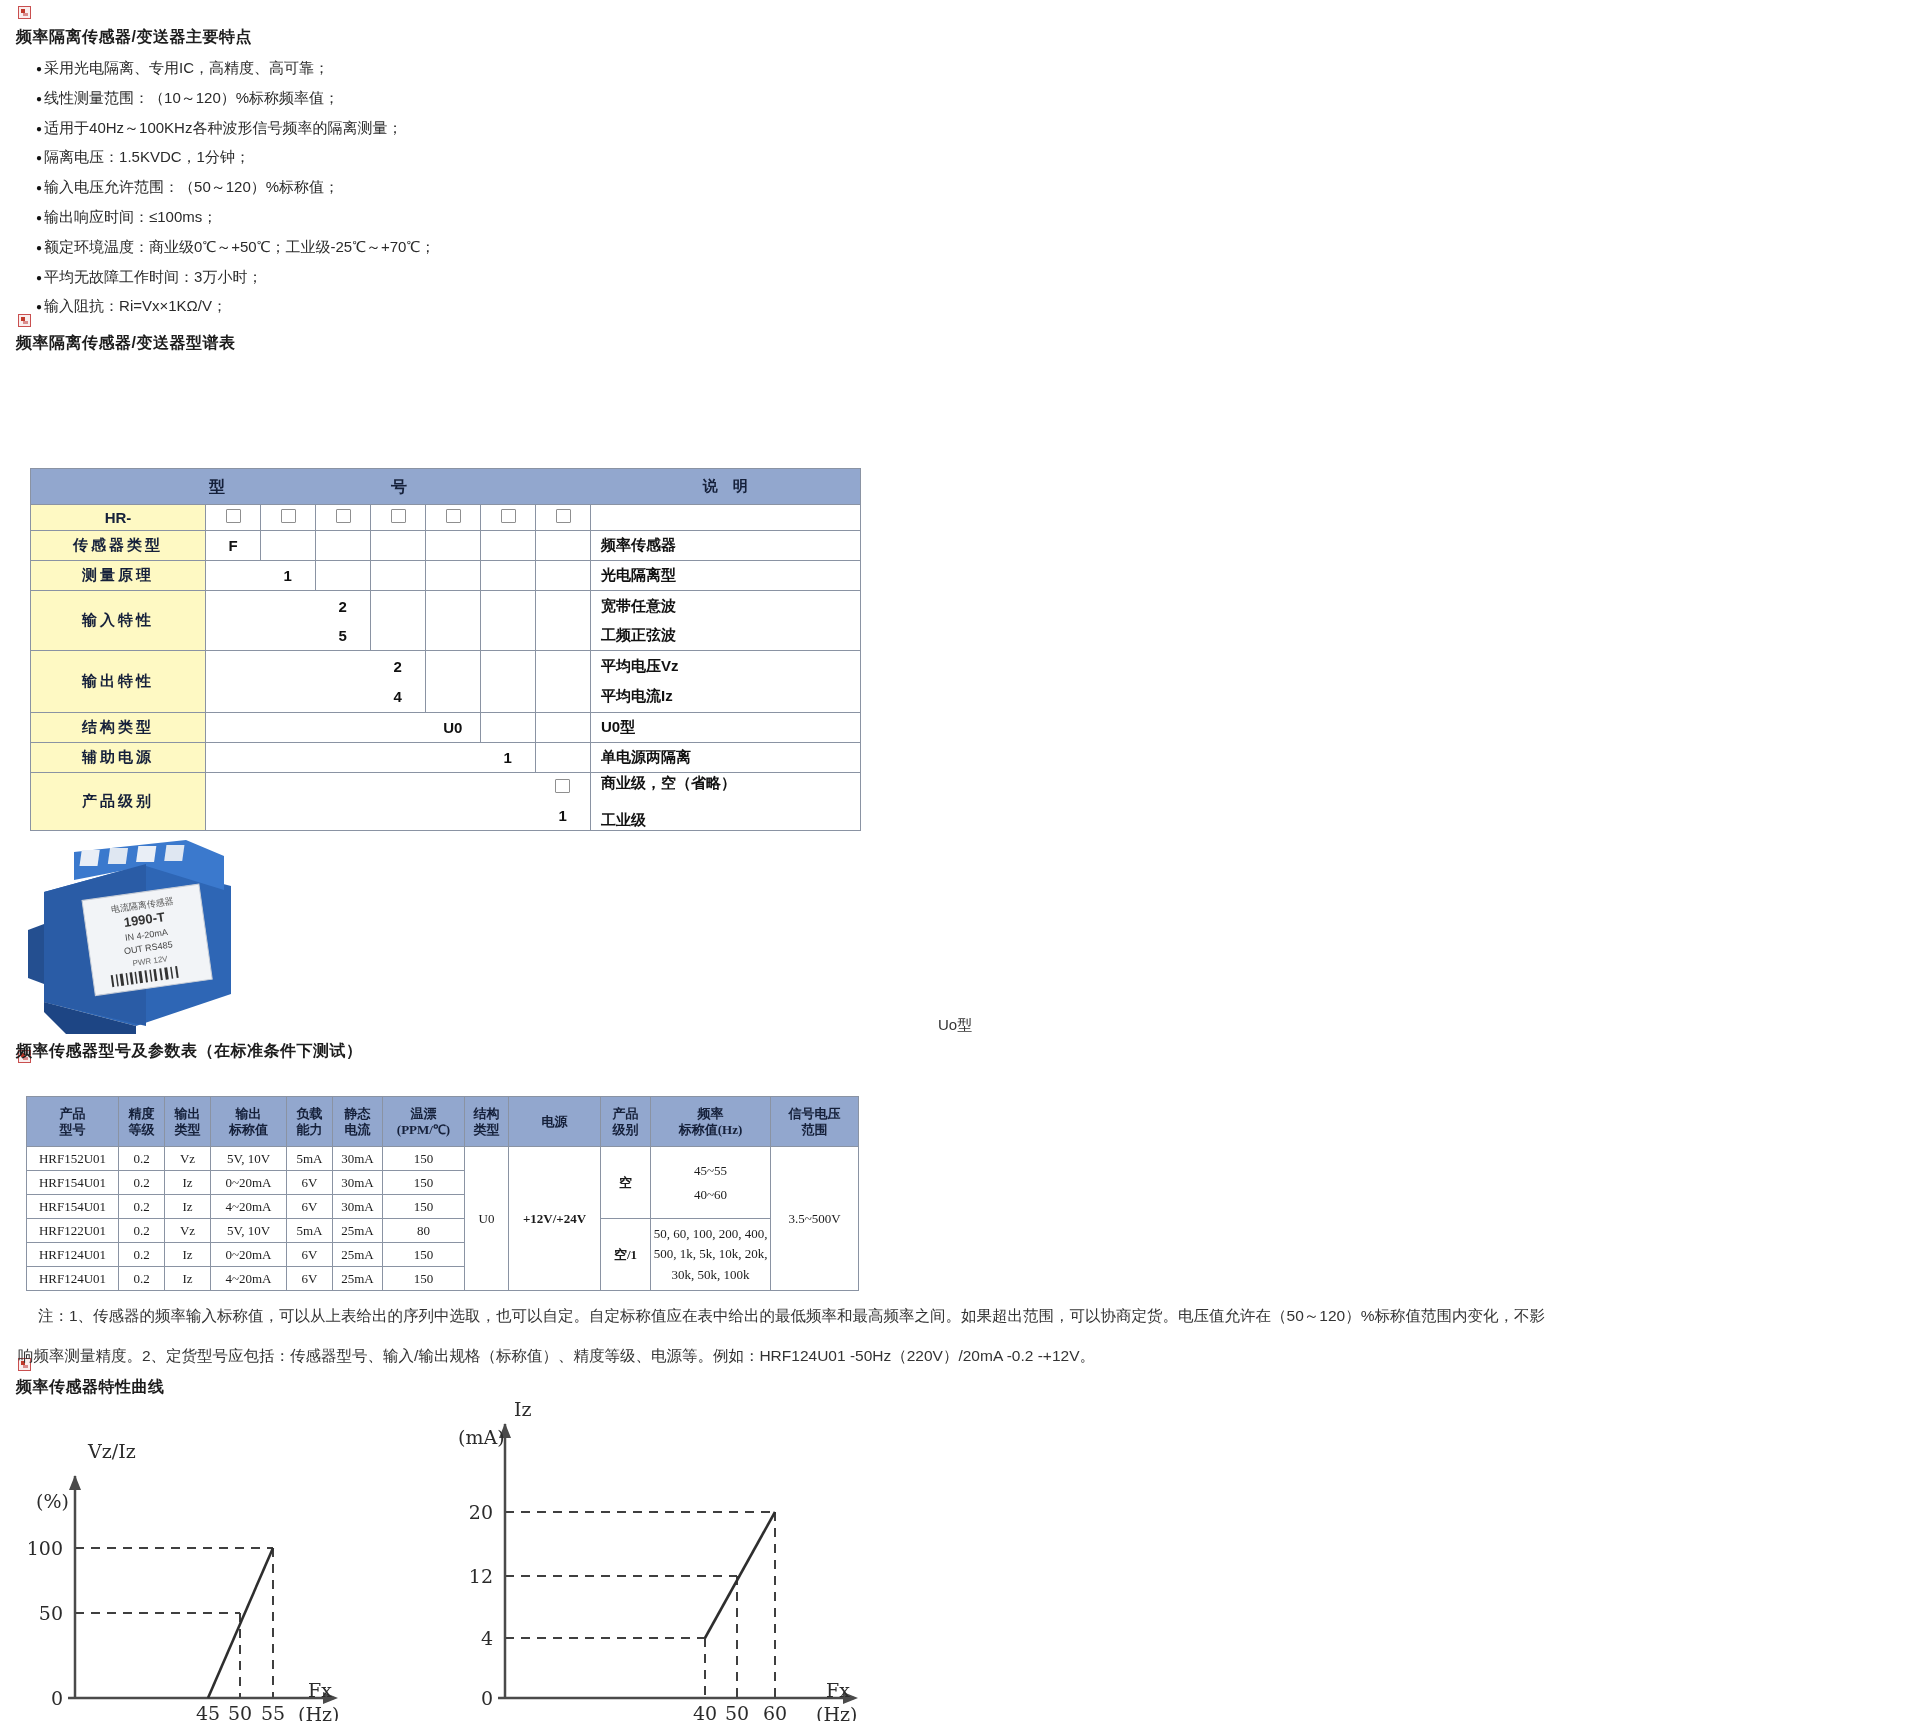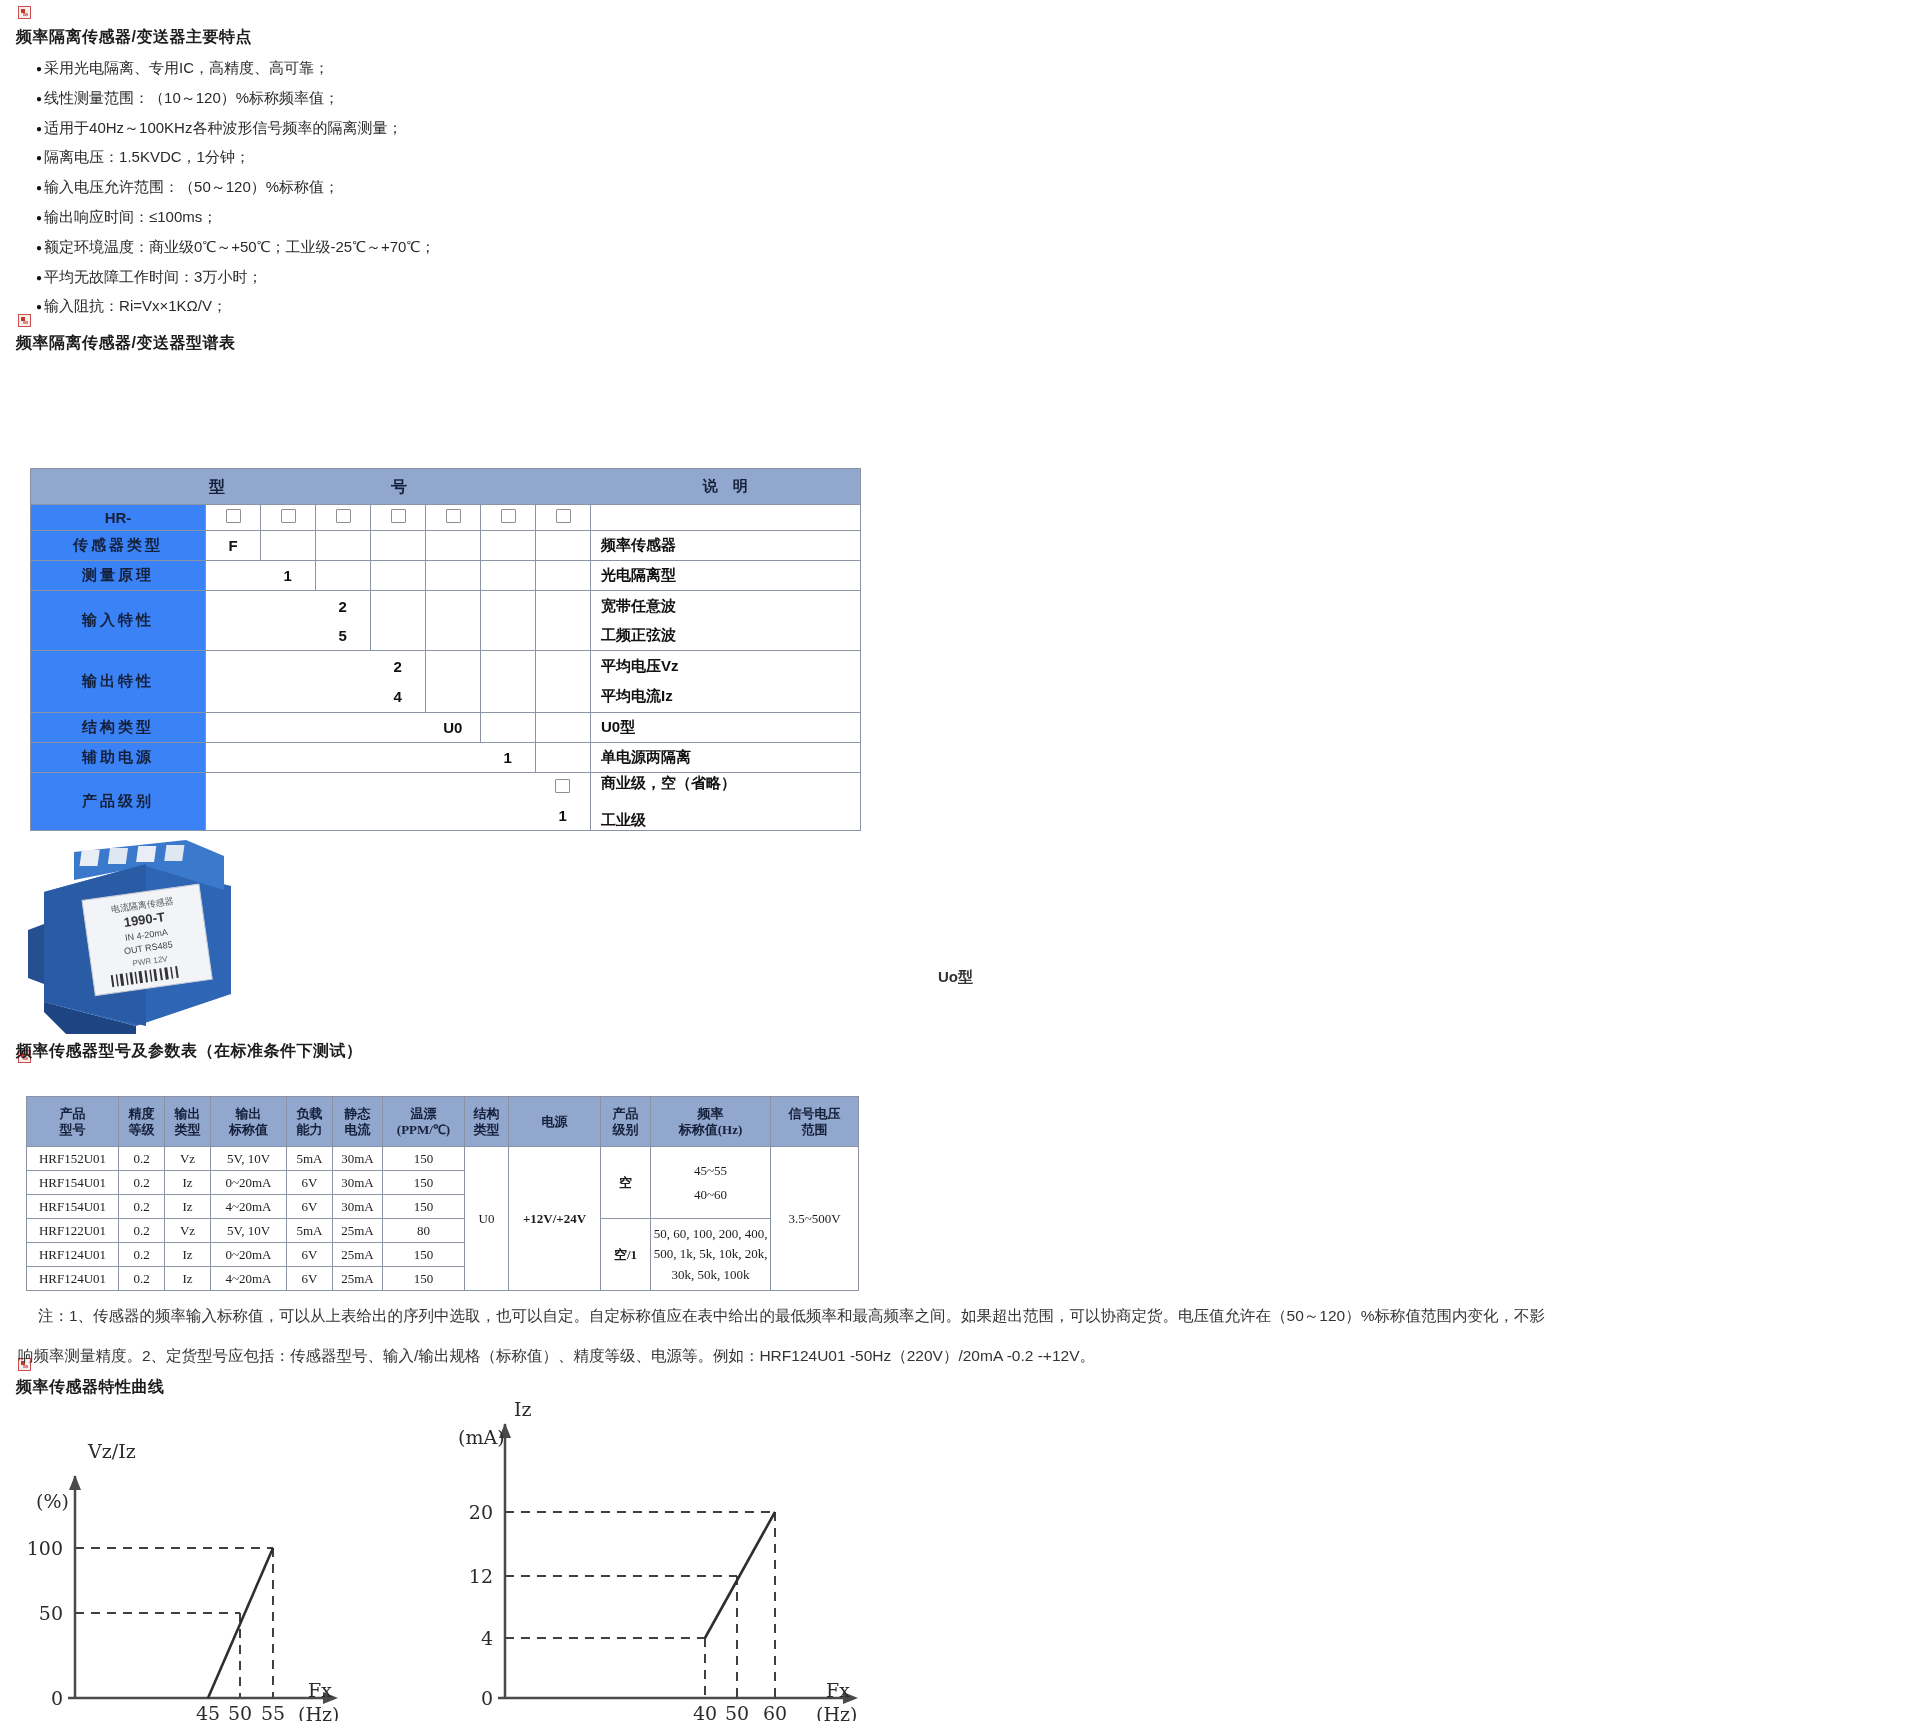--- a/index.html
+++ b/index.html
@@ -11,21 +11,21 @@
   
   .sec-title{position:absolute;font-size:16px;font-weight:bold;color:#1d1d1d;letter-spacing:0.5px;white-space:nowrap;}
   
   #features{position:absolute;left:36px;top:54px;margin:0;padding:0;list-style:none;}
   #features li{font-size:15px;line-height:28.8px;color:#2a2a2a;white-space:nowrap;}
   #features li::before{content:"●";font-size:10px;vertical-align:1px;margin-right:2px;color:#111;}
   
   #model-table{position:absolute;left:30px;top:468px;border-collapse:collapse;table-layout:fixed;width:830px;}
   #model-table td{padding:0;box-sizing:border-box;border-bottom:1px solid #8a93a3;font-size:15px;vertical-align:middle;}
   #model-table{border:1px solid #8a93a3;}
-  #model-table .m-lab{background:#3b82f6;text-align:center;font-weight:600;letter-spacing:3px;color:#15203a;border-right:1px solid #8a93a3;}
+  #model-table .m-lab{background:#fef9c3;text-align:center;font-weight:600;letter-spacing:3px;color:#15203a;border-right:1px solid #8a93a3;}
   #model-table .rb{border-right:1px solid #8a93a3;}
   #model-table .m-head td{background:#92a7ce;height:36px;font-weight:600;color:#15203a;}
   .mh-model{position:relative;}
   .mh-model span{position:absolute;top:8px;font-size:16px;}
   .mh-desc{text-align:center;font-size:16px;}
   .m-code{text-align:center;font-weight:600;color:#111;}
   .m-desc{padding-left:10px !important;font-weight:600;color:#111;font-family:"Liberation Sans",sans-serif;}
   .stack{display:flex;flex-direction:column;justify-content:space-around;height:100%;}
   .cbox{display:inline-block;width:13px;height:12px;border:1.5px solid #8f8f8f;border-radius:1px;background:#fff;}
   
@@ -38,21 +38,21 @@
   #note{position:absolute;left:18px;top:1296px;width:1535px;font-size:15.5px;line-height:40px;color:#333;text-indent:20px;}
   
   #charts{position:absolute;left:20px;top:1392px;}
   #charts text{font-family:"DejaVu Serif",serif;fill:#2b2b2b;}
   .axis{stroke:#4a4a4a;stroke-width:2.5;fill:none;}
   .dash{stroke:#3f3f3f;stroke-width:2;stroke-dasharray:9,7;fill:none;}
   .dline{stroke:#2e2e2e;stroke-width:2.6;fill:none;}
   .arrow{fill:#4a4a4a;}
   
   #photo{position:absolute;left:26px;top:834px;width:226px;height:200px;}
-  #uo-label{position:absolute;left:938px;top:968px;font-size:15px;color:#333;font-weight:700;}
+  #uo-label{position:absolute;left:938px;top:1016px;font-size:15px;color:#333;font-weight:400;}
 </style>
 </head>
 <body>
 
 <span class="ph-icon" style="left:18px;top:6px;">
     <i></i>
     <b></b>
   </span>
 <span class="ph-icon" style="left:18px;top:314px;">
     <i></i>

